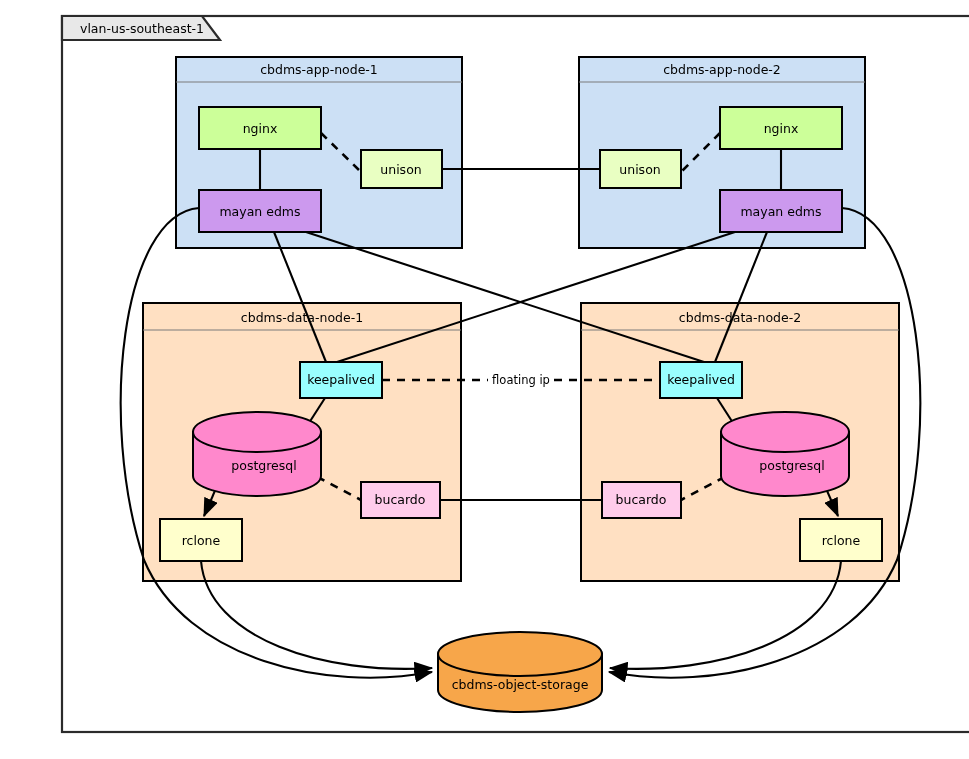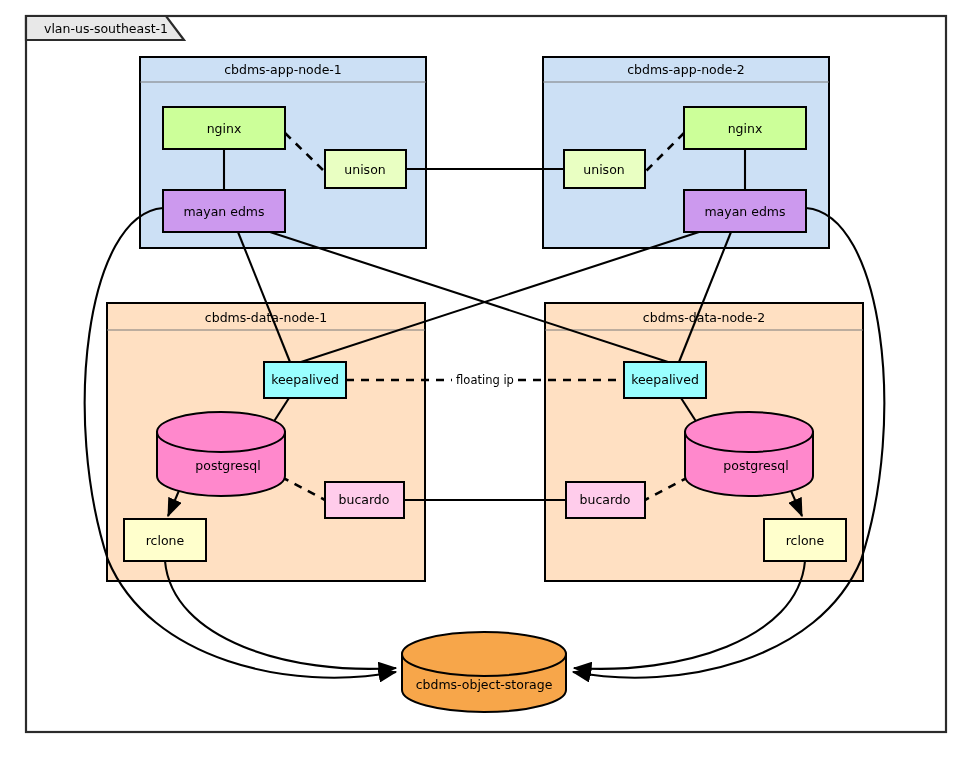--- a/index.html
+++ b/index.html
@@ -10,20 +10,21 @@
   body {
     width: 969px;
     height: 759px;
     font-family: "DejaVu Sans", "Liberation Sans", sans-serif;
     overflow: hidden;
   }
   #diagram-root {
     position: relative;
     width: 902px;
     height: 759px;
+    padding-left: 36px;
   }
   svg#diagram-svg {
     display: block;
     width: 969px;
     height: 759px;
   }
   .vlan-frame {
     fill: #ffffff;
     stroke: #2b2b2b;
     stroke-width: 2.2;

